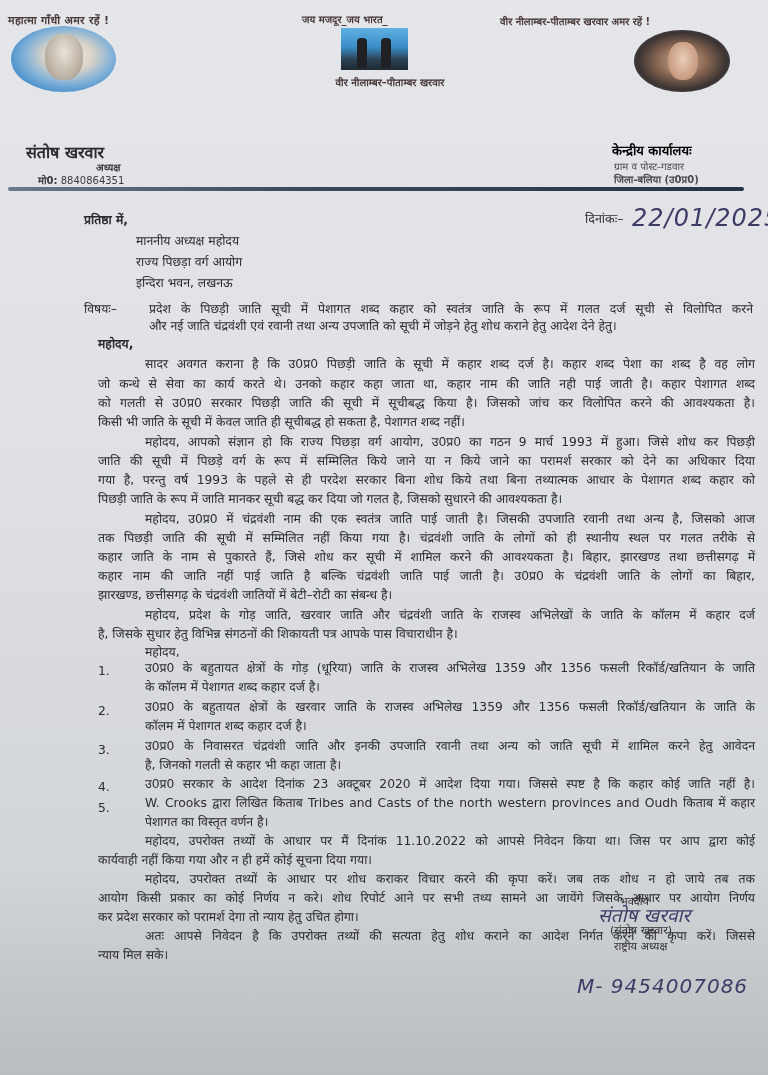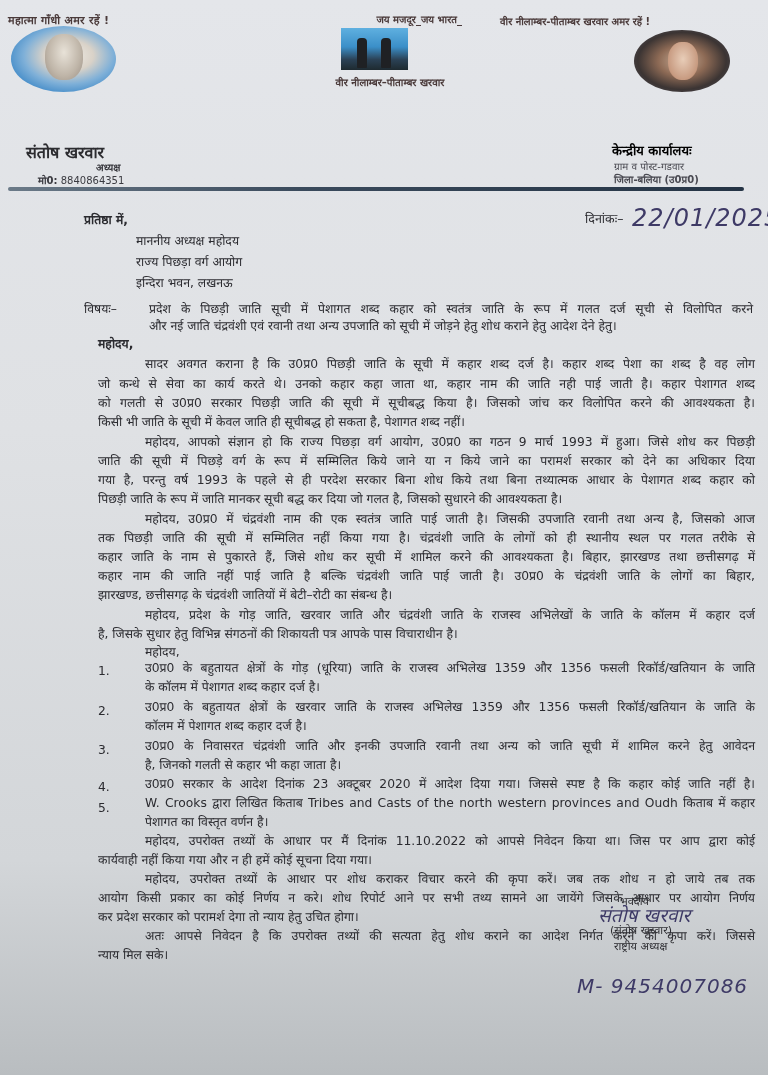--- a/index.html
+++ b/index.html
@@ -11,21 +11,21 @@
     position: relative;
   }
   .page { position: absolute; left: 0; top: 0; width: 768px; height: 1075px; }
 
   
   .lh-top-left {
     position: absolute; left: 8px; top: 12px;
     font-size: 11px; font-weight: bold; color: #4a3a3a; letter-spacing: 0.3px;
   }
   .lh-top-center {
-    position: absolute; left: 302px; top: 12px; width: 160px; text-align: right;
+    position: absolute; left: 302px; top: 12px; width: 160px; text-align: left;
     font-size: 10px; font-weight: bold; color: #4a3a3a;
   }
   .lh-top-right {
     position: absolute; left: 500px; top: 14px;
     font-size: 10px; font-weight: bold; color: #4a3a3a;
   }
   .portrait {
     position: absolute; border-radius: 50%; overflow: hidden;
   }
   .portrait-left {

